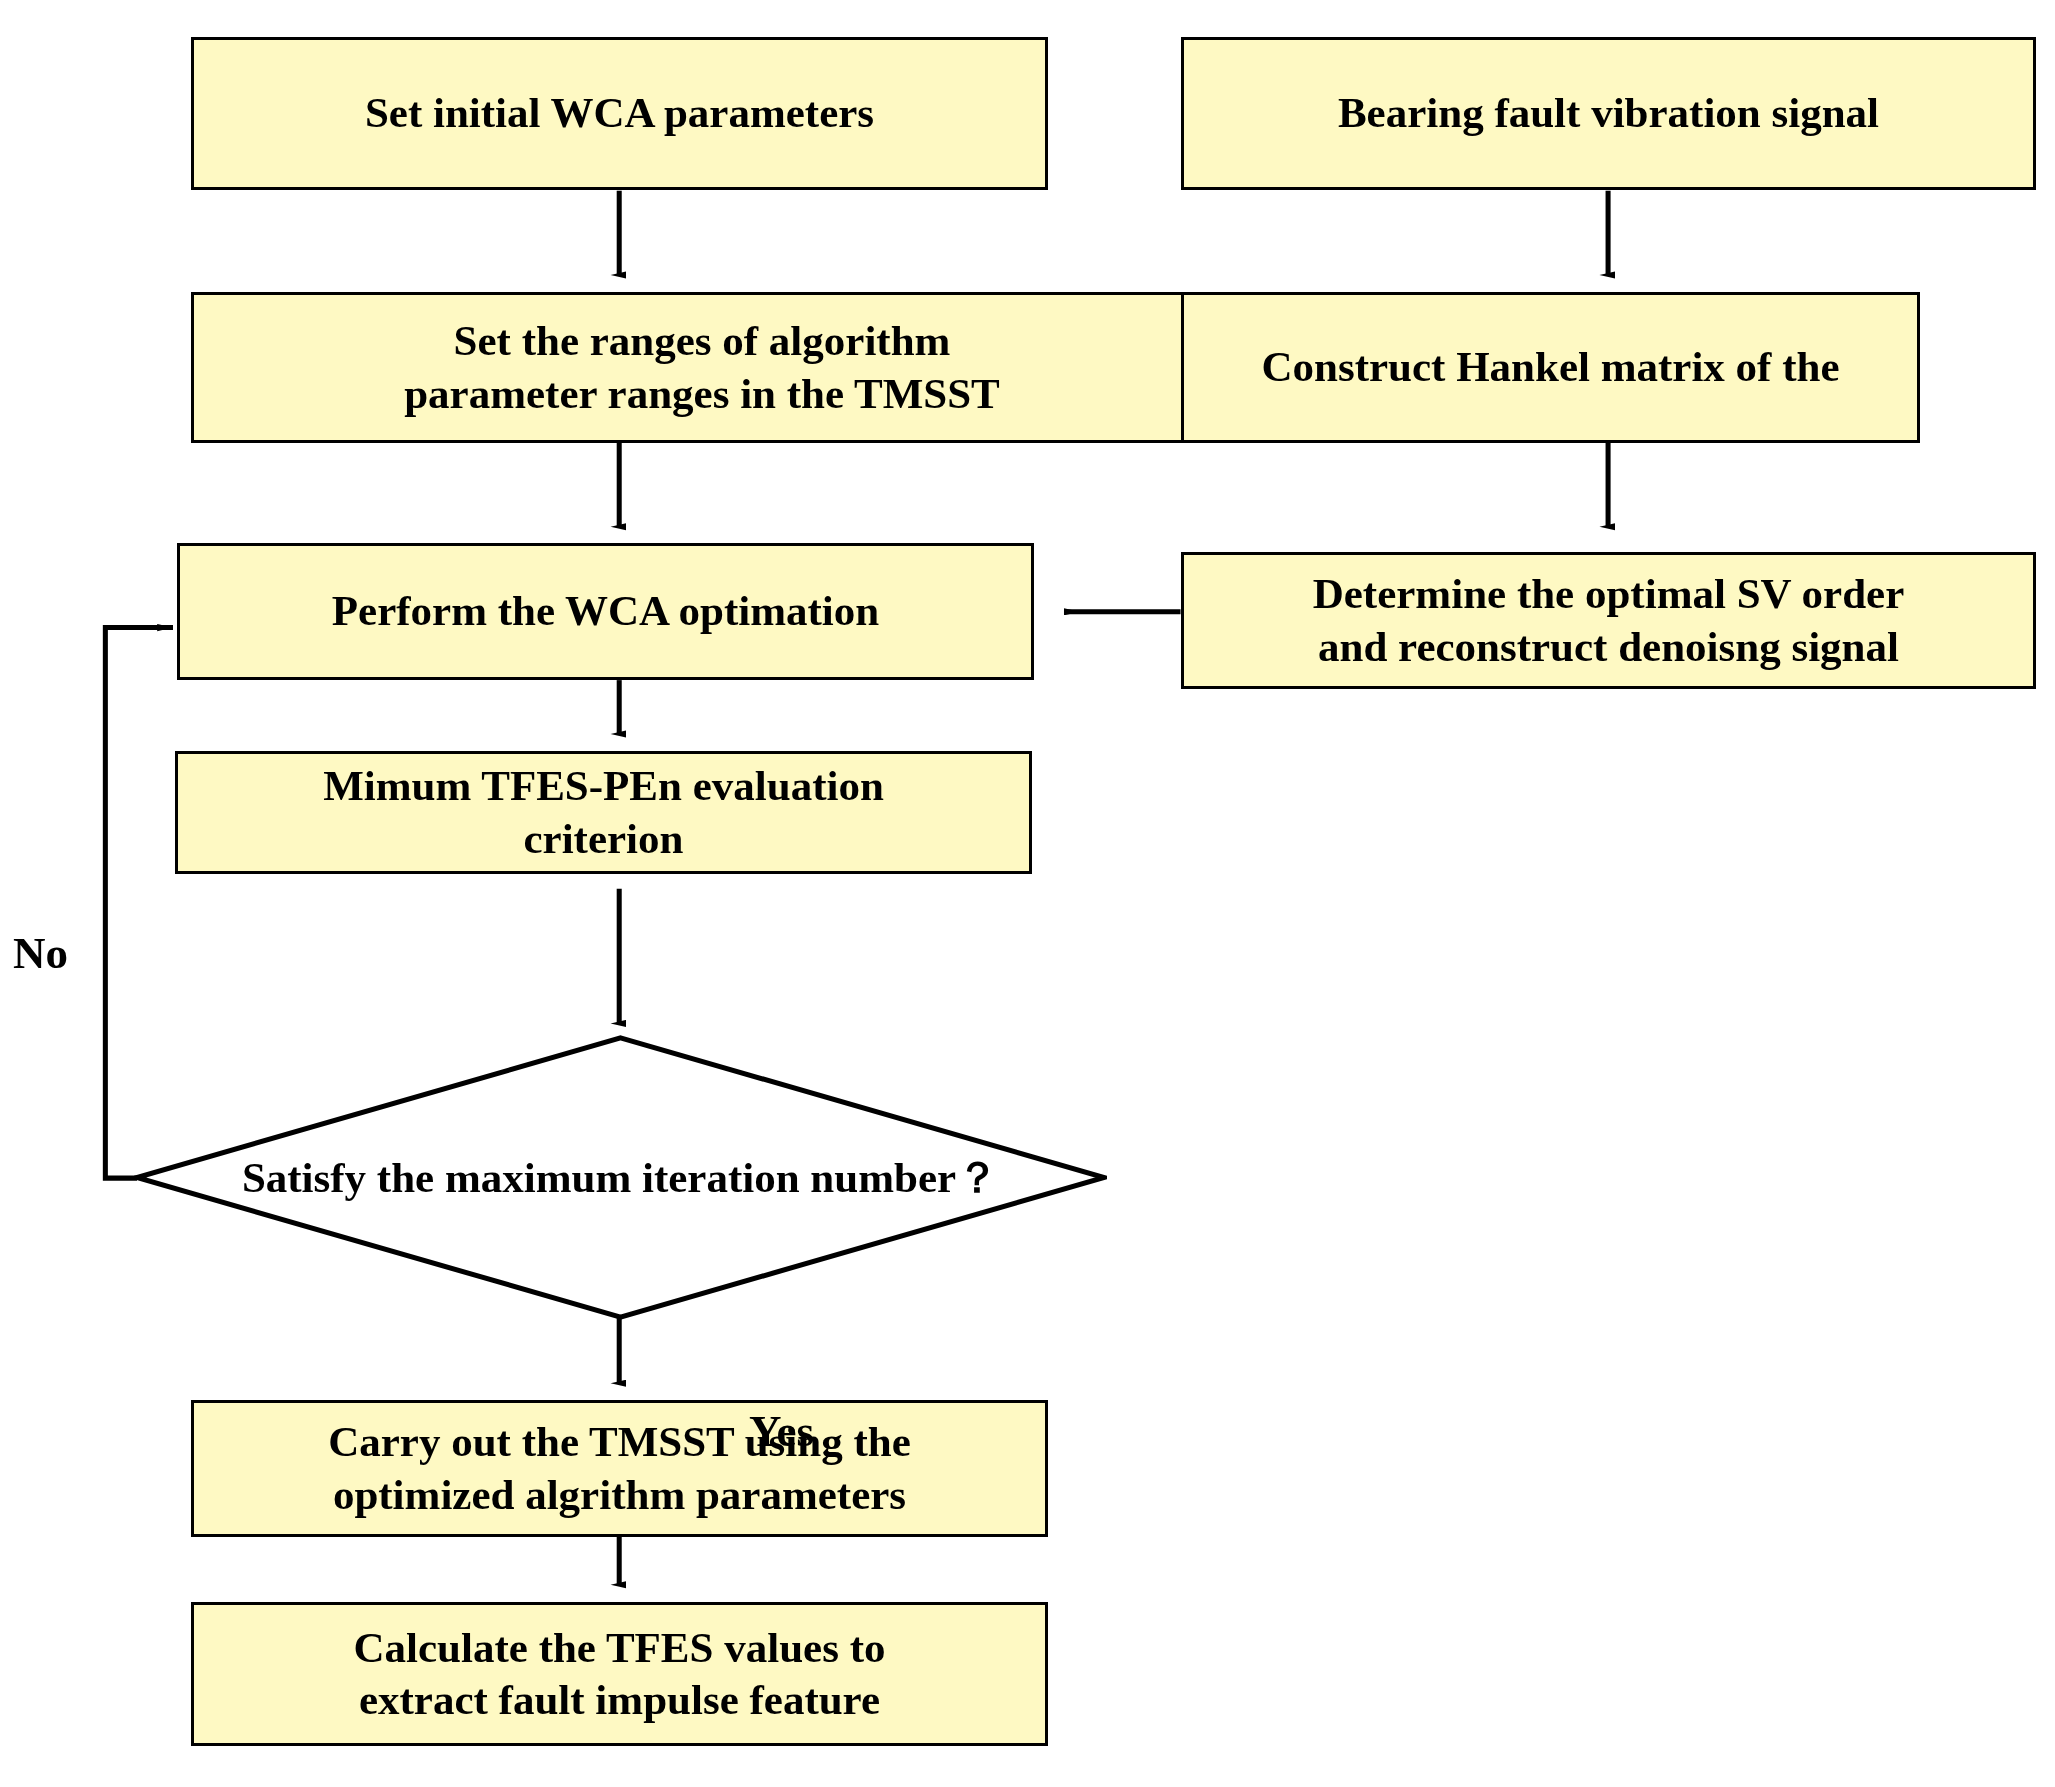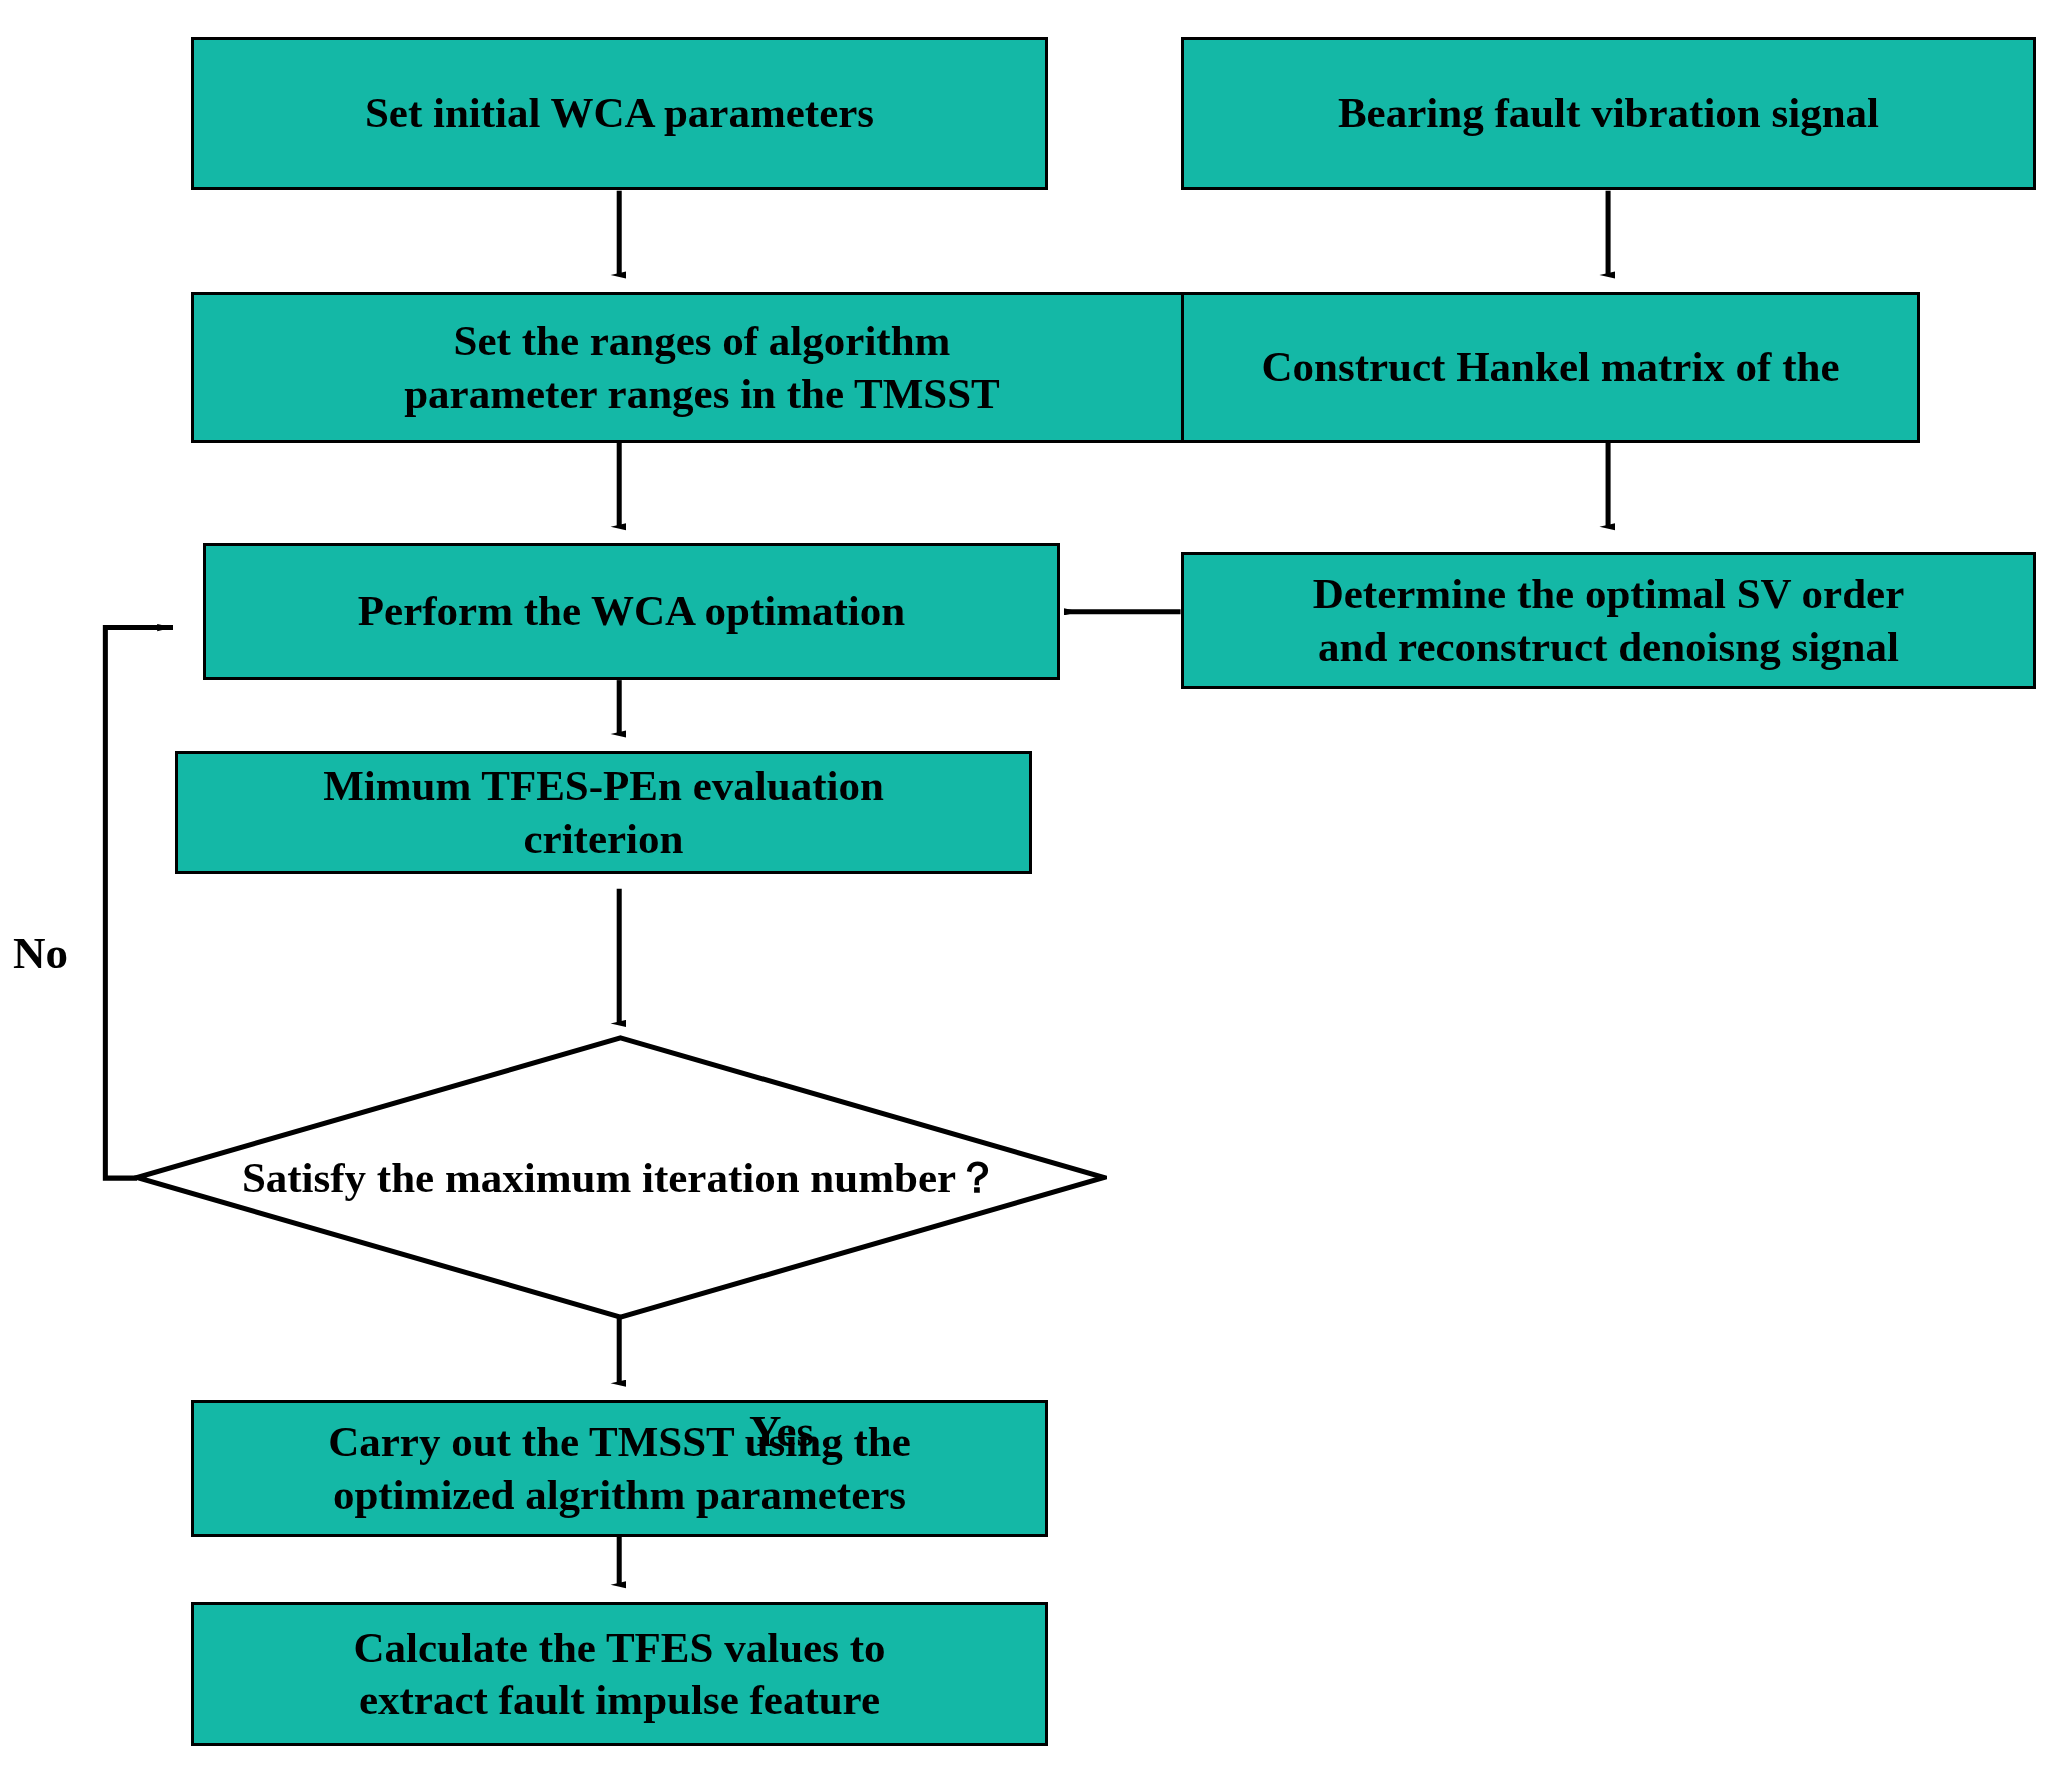--- a/index.html
+++ b/index.html
@@ -12,21 +12,21 @@
     width: 2056px;
     height: 1787px;
     background: #ffffff;
     font-family: "Liberation Serif", "DejaVu Serif", serif;
     overflow: hidden;
   }
   .node {
     position: absolute;
     box-sizing: border-box;
     border: 3.6px solid #000000;
-    background: #14b8a6;
+    background: #fef9c3;
     display: flex;
     align-items: center;
     justify-content: center;
     text-align: center;
     color: #000000;
     font-weight: bold;
     font-size: 43px;
     line-height: 1.22;
     padding: 12px 13px;
   }
@@ -116,21 +116,21 @@
     <span>Set initial WCA parameters</span>
   </div>
 
   <div class="node" style="left:191px; top:292px; width:1022px; height:151px;">
     <div>
       <span>Set the ranges of algorithm</span>
       <span>parameter ranges in the TMSST</span>
     </div>
   </div>
 
-  <div class="node" style="left:203px; top:543px; width:857px; height:137px;">
+  <div class="node" style="left:177px; top:543px; width:857px; height:137px;">
     <span>Perform the WCA optimation</span>
   </div>
 
   <div class="node" style="left:175px; top:751px; width:857px; height:123px;">
     <div>
       <span>Mimum TFES-PEn evaluation</span>
       <span>criterion</span>
     </div>
   </div>
 

